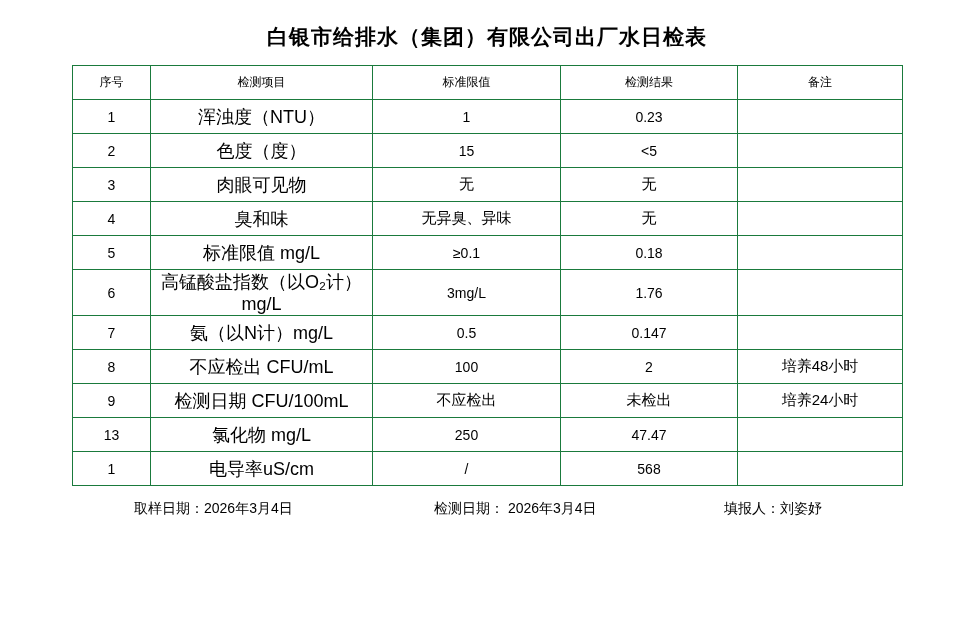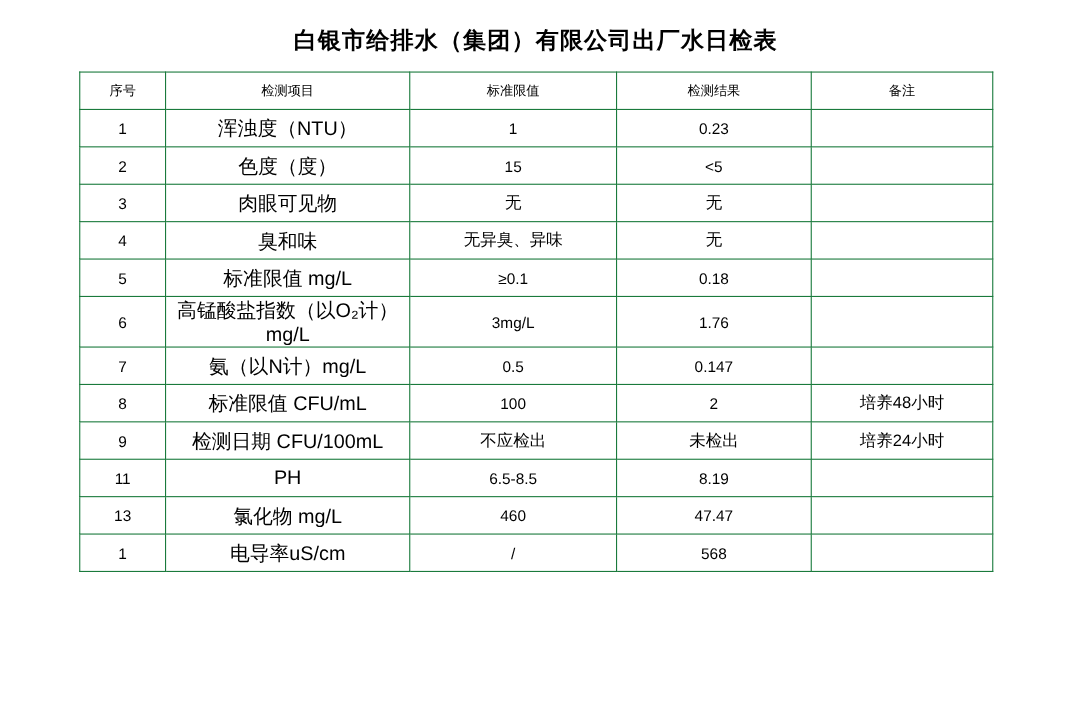--- a/index.html
+++ b/index.html
@@ -144,51 +144,49 @@
         </tr>
         <tr>
           <td class="cell-idx">7</td>
           <td class="cell-item">氨（以N计）mg/L</td>
           <td class="cell-num">0.5</td>
           <td class="cell-num">0.147</td>
           <td class="cell-cn"></td>
         </tr>
         <tr>
           <td class="cell-idx">8</td>
-          <td class="cell-item">标准限值 CFU/mL</td>
+          <td class="cell-item">不应检出 CFU/mL</td>
           <td class="cell-num">100</td>
           <td class="cell-num">2</td>
           <td class="cell-cn">培养48小时</td>
         </tr>
         <tr>
           <td class="cell-idx">9</td>
           <td class="cell-item">检测日期 CFU/100mL</td>
           <td class="cell-cn">不应检出</td>
           <td class="cell-cn">未检出</td>
           <td class="cell-cn">培养24小时</td>
         </tr>
         <tr>
-          <td class="cell-idx">11</td>
-          <td class="cell-item">PH</td>
-          <td class="cell-num">6.5-8.5</td>
-          <td class="cell-num">8.19</td>
-          <td class="cell-cn"></td>
-        </tr>
-        <tr>
           <td class="cell-idx">13</td>
           <td class="cell-item">氯化物 mg/L</td>
-          <td class="cell-num">460</td>
+          <td class="cell-num">250</td>
           <td class="cell-num">47.47</td>
           <td class="cell-cn"></td>
         </tr>
         <tr>
           <td class="cell-idx">1</td>
           <td class="cell-item">电导率uS/cm</td>
           <td class="cell-num">/</td>
           <td class="cell-num">568</td>
           <td class="cell-cn"></td>
         </tr>
       </tbody>
     </table>
   </div>
 
+  <div class="footer">
+    <div class="f-item f-sample">取样日期：2026年3月4日</div>
+    <div class="f-item f-test">检测日期： 2026年3月4日</div>
+    <div class="f-item f-filler">填报人：刘姿妤</div>
+  </div>
 
 </div>
 
 </body></html>

